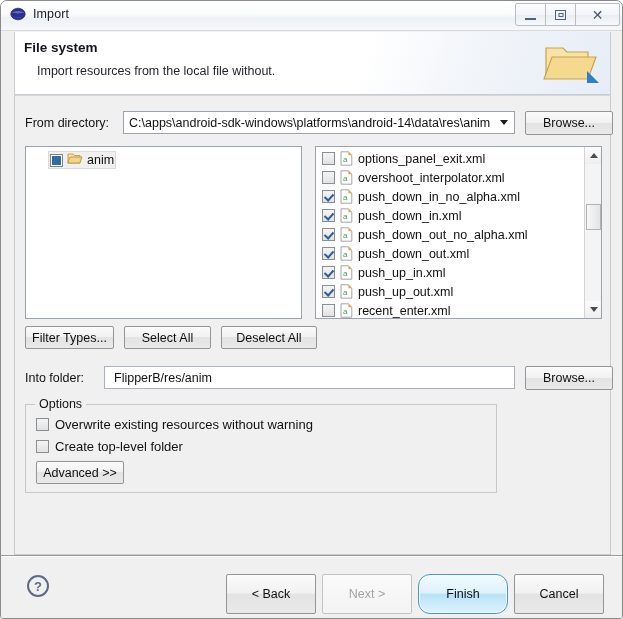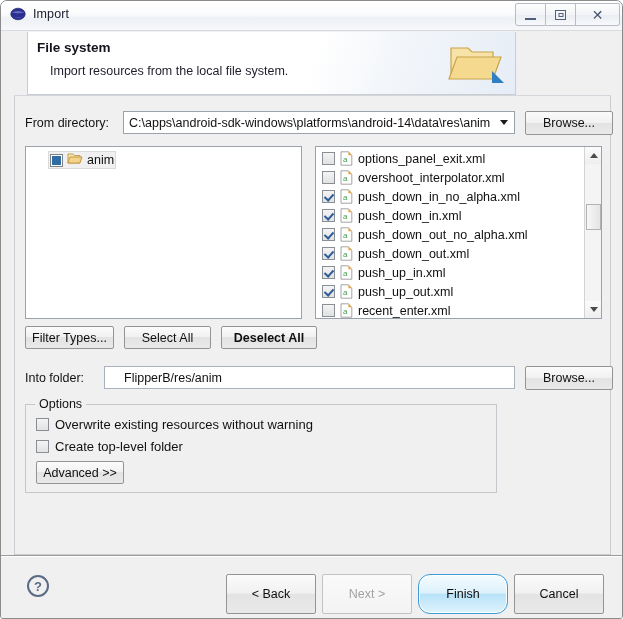--- a/index.html
+++ b/index.html
@@ -98,22 +98,22 @@
   .glyph-close {
     color: #4a5670;
     font-size: 14px;
     line-height: 1;
     font-family: "DejaVu Sans", sans-serif;
   }
 
   
   .header {
     position: absolute;
-    left: 26px; top: 31px;
-    width: 489px;
+    left: 13px; top: 31px;
+    width: 597px;
     height: 63px;
     background: linear-gradient(110deg, #ffffff 0%, #ffffff 58%, #f3f6fa 74%, #e6edf6 100%);
     border: 1px solid #c9ccd1;
     border-top: none;
     box-sizing: border-box;
   }
   .header-title {
     position: absolute;
     left: 9px; top: 8px;
     font-size: 13.5px;
@@ -339,21 +339,21 @@
 
   
   .btnrow {
     position: absolute;
     left: 10px; top: 230px;
     display: flex;
     gap: 10px;
   }
   .btn-filter { width: 89px; height: 23px; }
   .btn-selall { width: 87px; height: 23px; }
-  .btn-deselall { width: 96px; height: 23px; font-weight: bold; }
+  .btn-deselall { width: 96px; height: 23px; }
 
   
   .row-into {
     position: absolute;
     left: 10px; top: 270px;
     width: 577px; height: 24px;
   }
   .lbl-into {
     position: absolute;
     left: 0; top: 5px;
@@ -362,21 +362,21 @@
   }
   .textfield {
     position: absolute;
     left: 79px; top: 0;
     width: 411px; height: 23px;
     background: #ffffff;
     border: 1px solid #a9b2be;
     box-sizing: border-box;
     display: flex;
     align-items: center;
-    padding-left: 19px;
+    padding-left: 9px;
     font-size: 12.5px;
     color: #111;
   }
   .btn-browse-into {
     position: absolute;
     left: 500px; top: 0;
     width: 88px; height: 24px;
   }
 
   
@@ -480,21 +480,21 @@
         <span class="glyph-max"></span>
       </div>
       <div class="winbtn close">
         <span class="glyph-close">✕</span>
       </div>
     </div>
   </div>
 
   <div class="header">
     <div class="header-title">File system</div>
-    <div class="header-desc">Import resources from the local file system.</div>
+    <div class="header-desc">Import resources from the local file without.</div>
     <span class="header-icon">
       <svg width="60" height="52" viewBox="0 0 60 52">
         <path d="M5 12 L22 12 L26 16 L47 16 L47 42 L5 42 Z" fill="#f7e2a8" stroke="#c9a44a" stroke-width="1.2"></path>
         <path d="M11 21 L55 21 L47 43 L3 43 Z" fill="#f5d98e" stroke="#c9a44a" stroke-width="1.2"></path>
         <path d="M46 35 L58 47 L46 47 Z" fill="#2f7fc1"></path>
       </svg>
     </span>
   </div>
   <div class="header-sep"></div>
 

